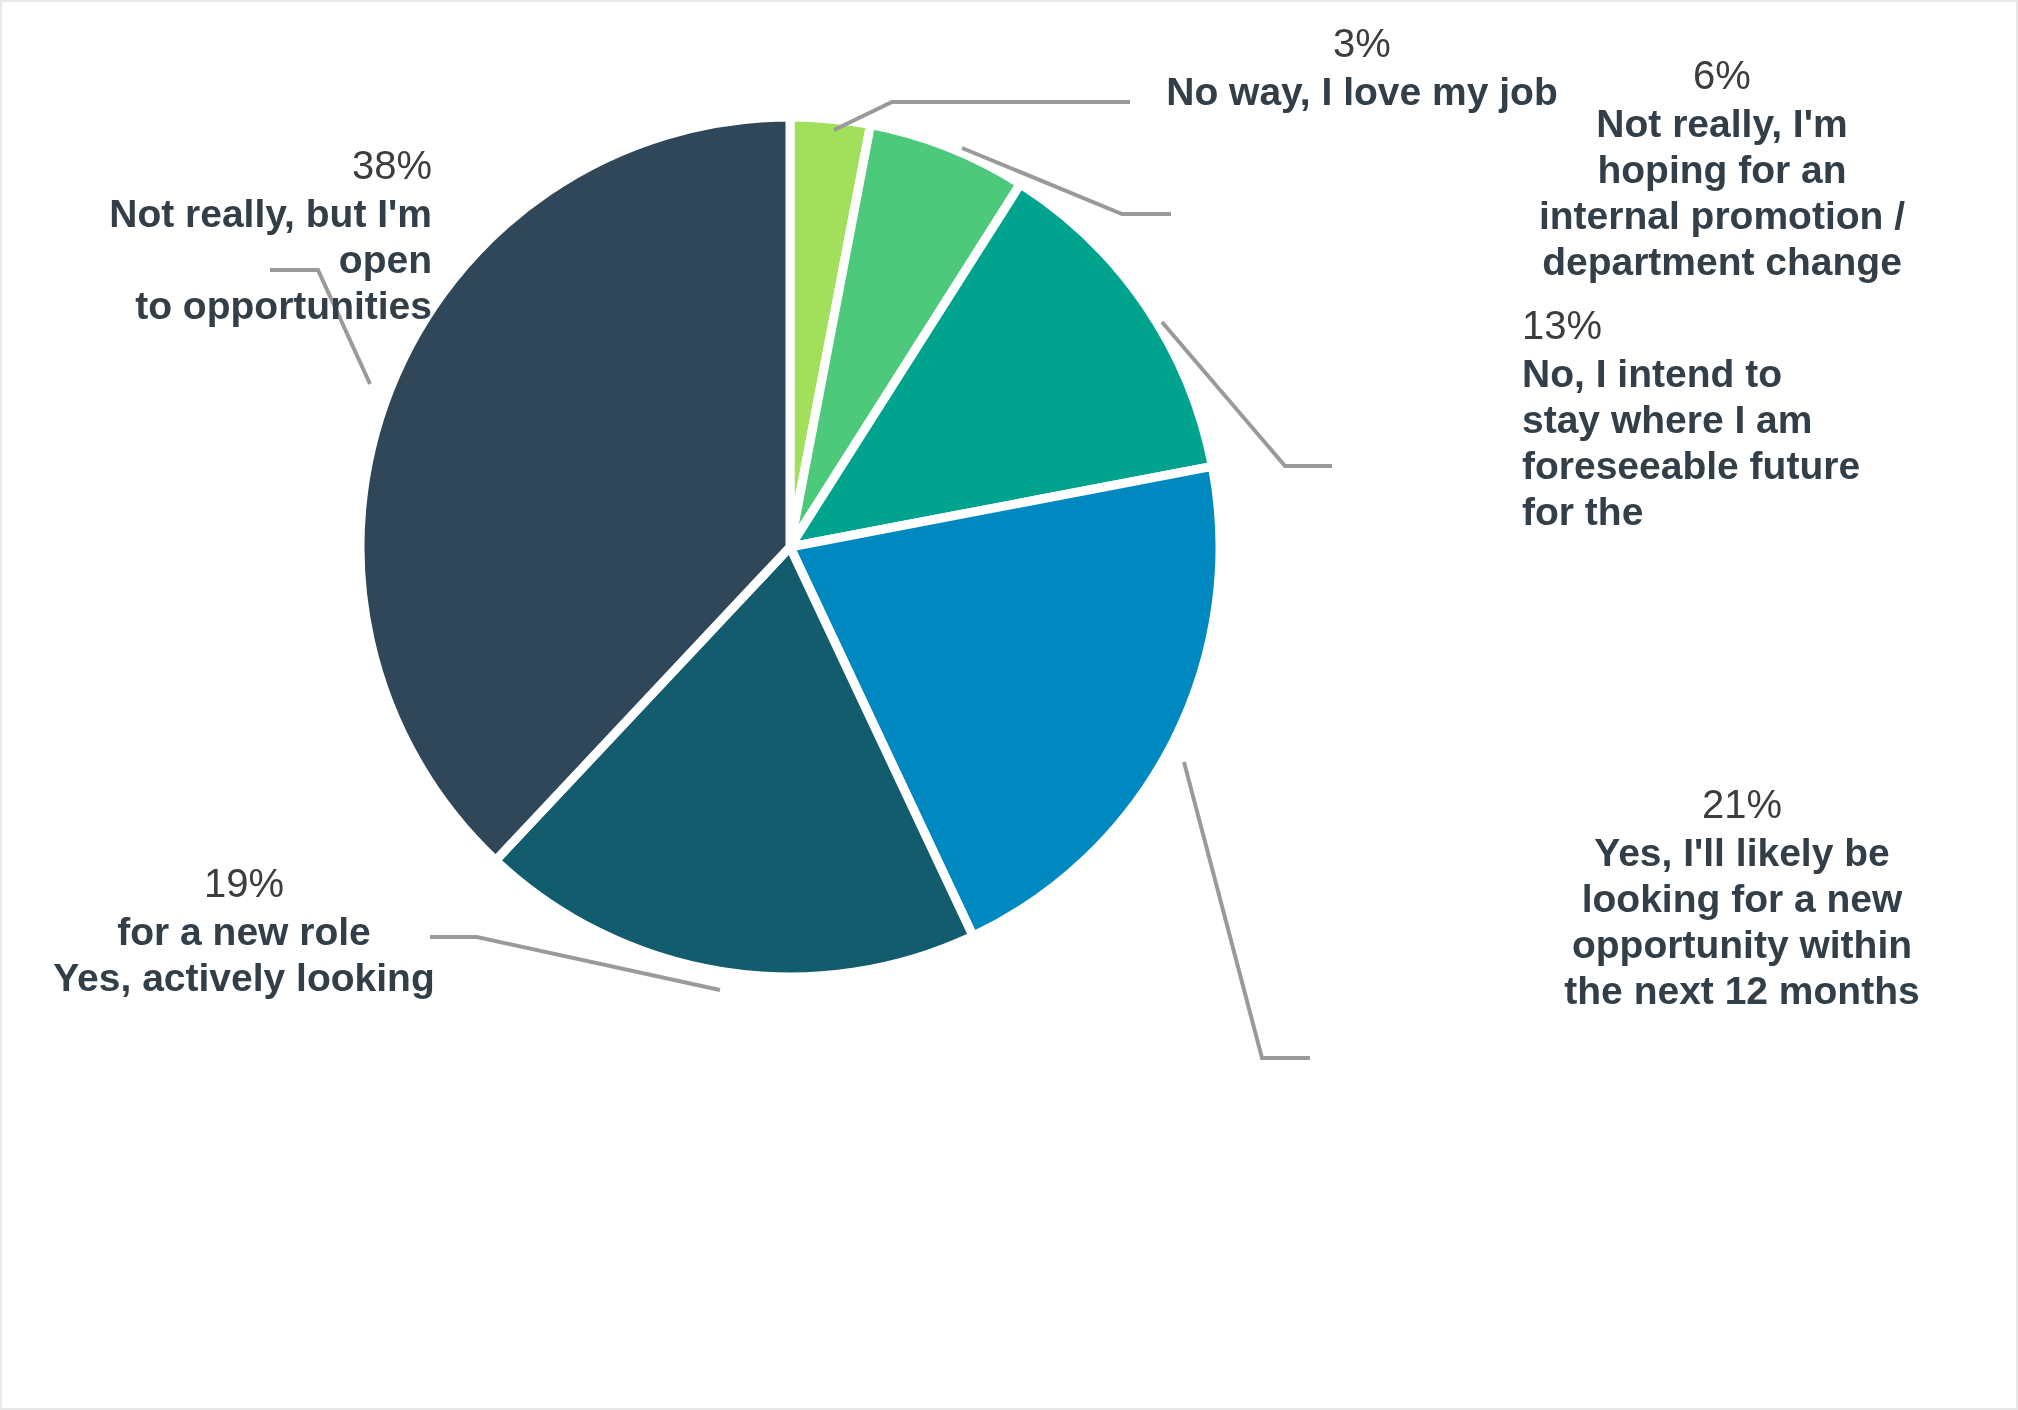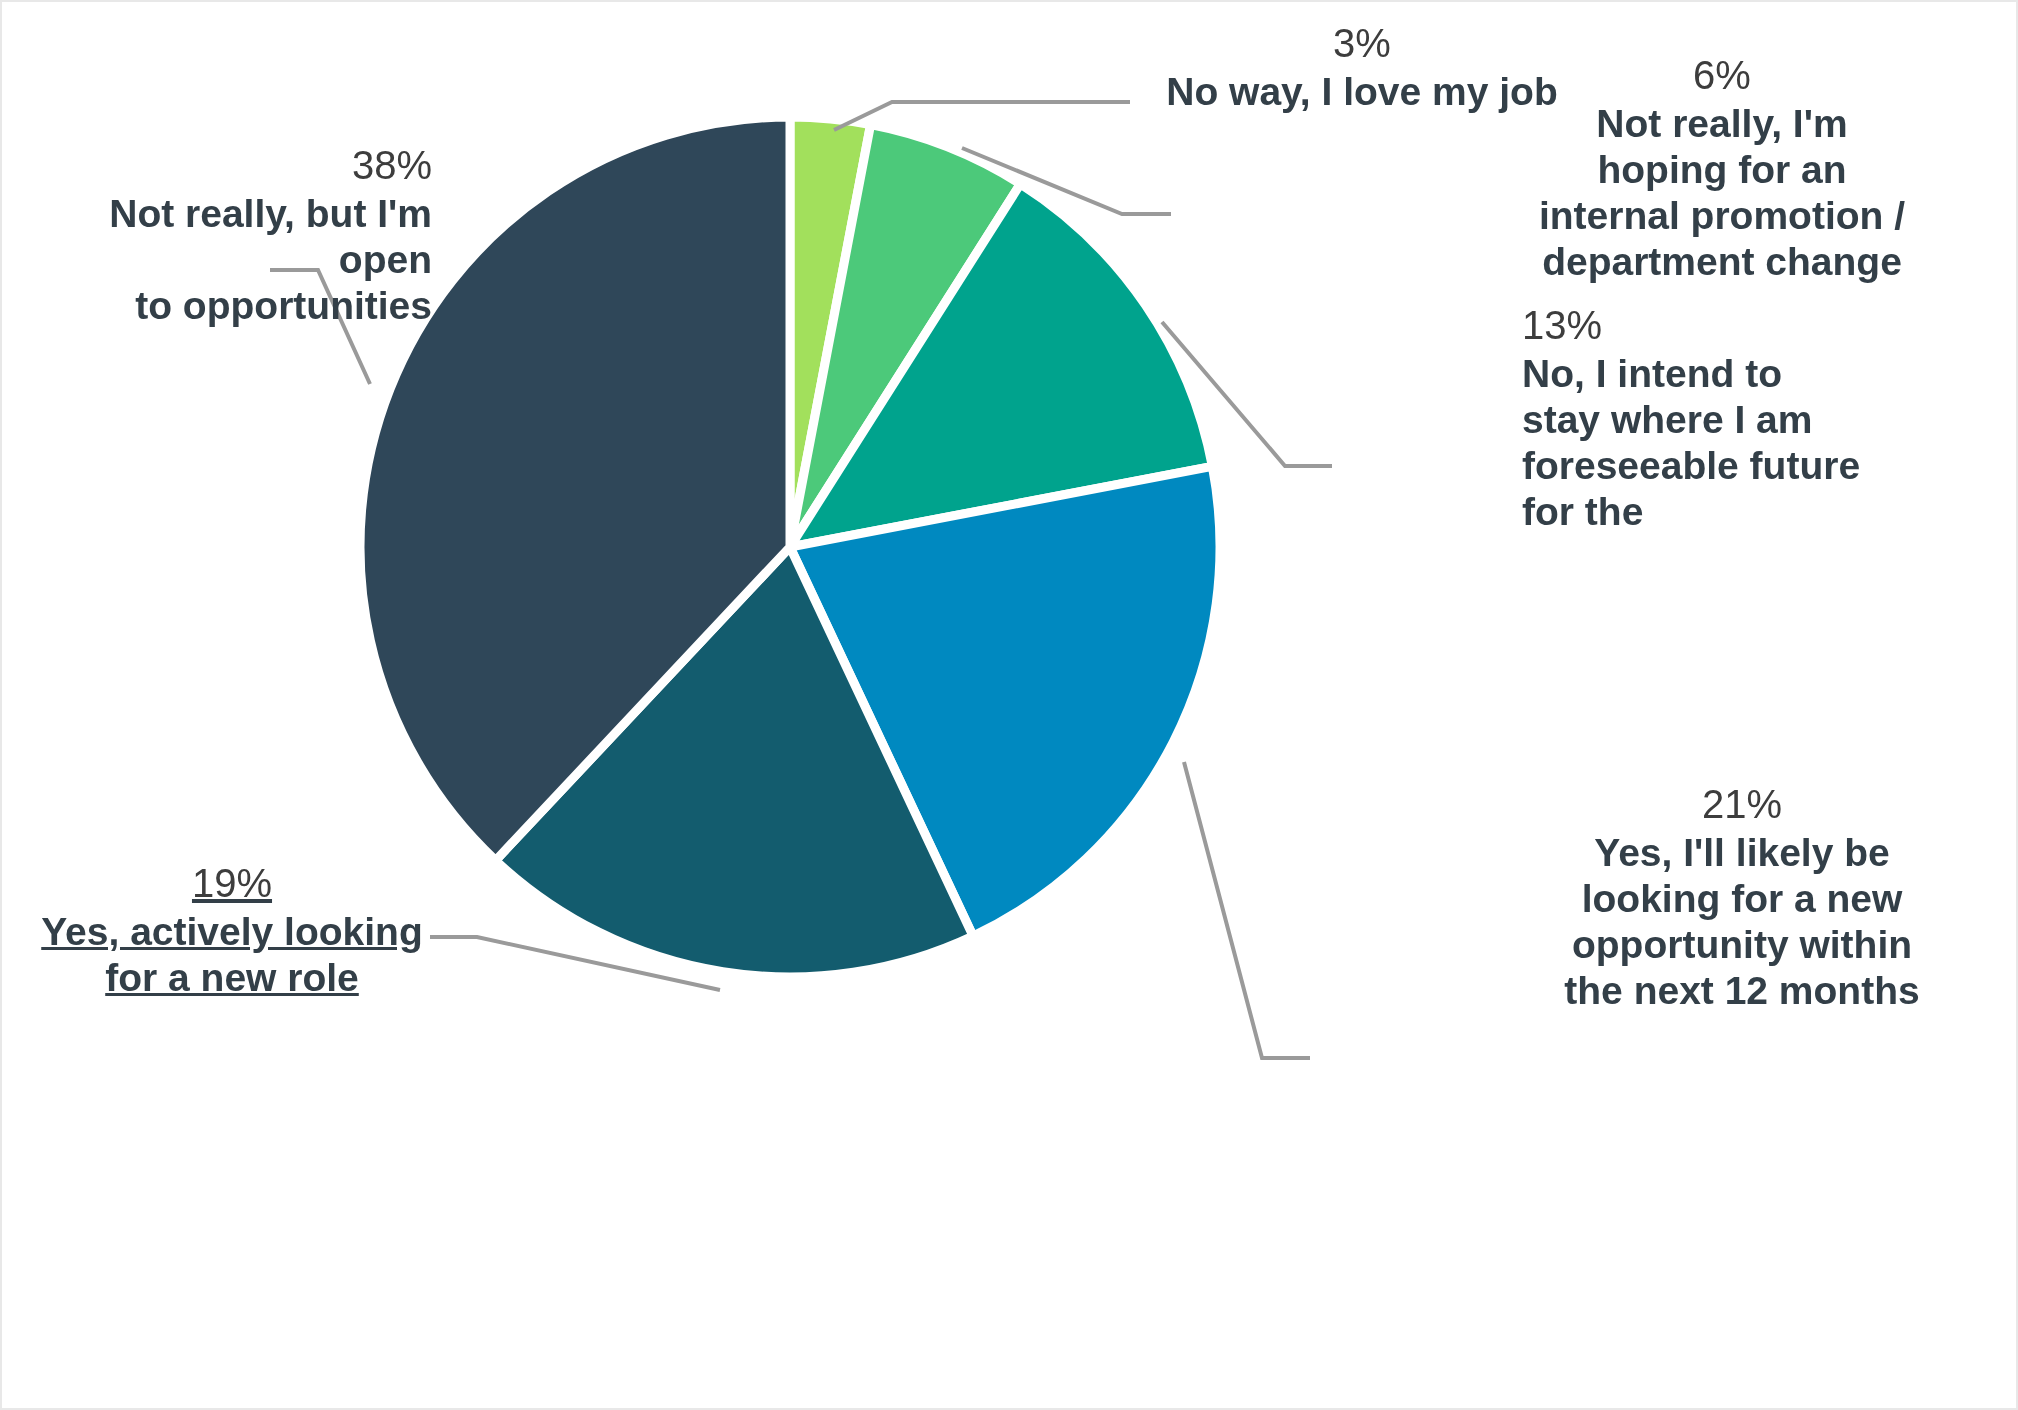--- a/index.html
+++ b/index.html
@@ -40,21 +40,21 @@
     display: block;
     font-size: 39px;
     font-weight: 700;
     color: #333f48;
   }
   
   #label-0 { left: 1140px; top: 18px;  width: 440px; text-align: center; }
   #label-1 { left: 1480px; top: 50px;  width: 480px; text-align: center; }
   #label-2 { left: 1520px; top: 300px; width: 460px; text-align: left; }
   #label-3 { left: 1510px; top: 745px; width: 460px; text-align: center; margin-top: 34px; }
-  #label-4 { left: 30px;   top: 858px; width: 400px; text-align: center; text-decoration: underline; }
+  #label-4 { left: 42px;   top: 858px; width: 400px; text-align: center; }
   #label-5 { left: 10px;   top: 140px; width: 420px; text-align: right; }
 </style>
 </head>
 <body>
 
 <div id="page">
 
   <svg id="pie-svg" viewBox="0 0 2018 1410">
     <g id="slices">
         <path d="M 788 545 L 788 115 A 430 430 0 0 1 868.5739652718615 122.61648218666386 Z" fill="#A2E05C" stroke="#FFFFFF" stroke-width="9" stroke-linejoin="round"></path>
@@ -98,22 +98,22 @@
   <div class="callout-label" id="label-3">
     <span class="pct">21%</span>
     <span class="cat">Yes, I'll likely be</span>
     <span class="cat">looking for a new</span>
     <span class="cat">opportunity within</span>
     <span class="cat">the next 12 months</span>
   </div>
 
   <div class="callout-label" id="label-4">
     <span class="pct">19%</span>
+    <span class="cat">for a new role</span>
     <span class="cat">Yes, actively looking</span>
-    <span class="cat">for a new role</span>
   </div>
 
   <div class="callout-label" id="label-5">
     <span class="pct">38%</span>
     <span class="cat">Not really, but I'm open</span>
     <span class="cat">to opportunities</span>
   </div>
 
 </div>
 

